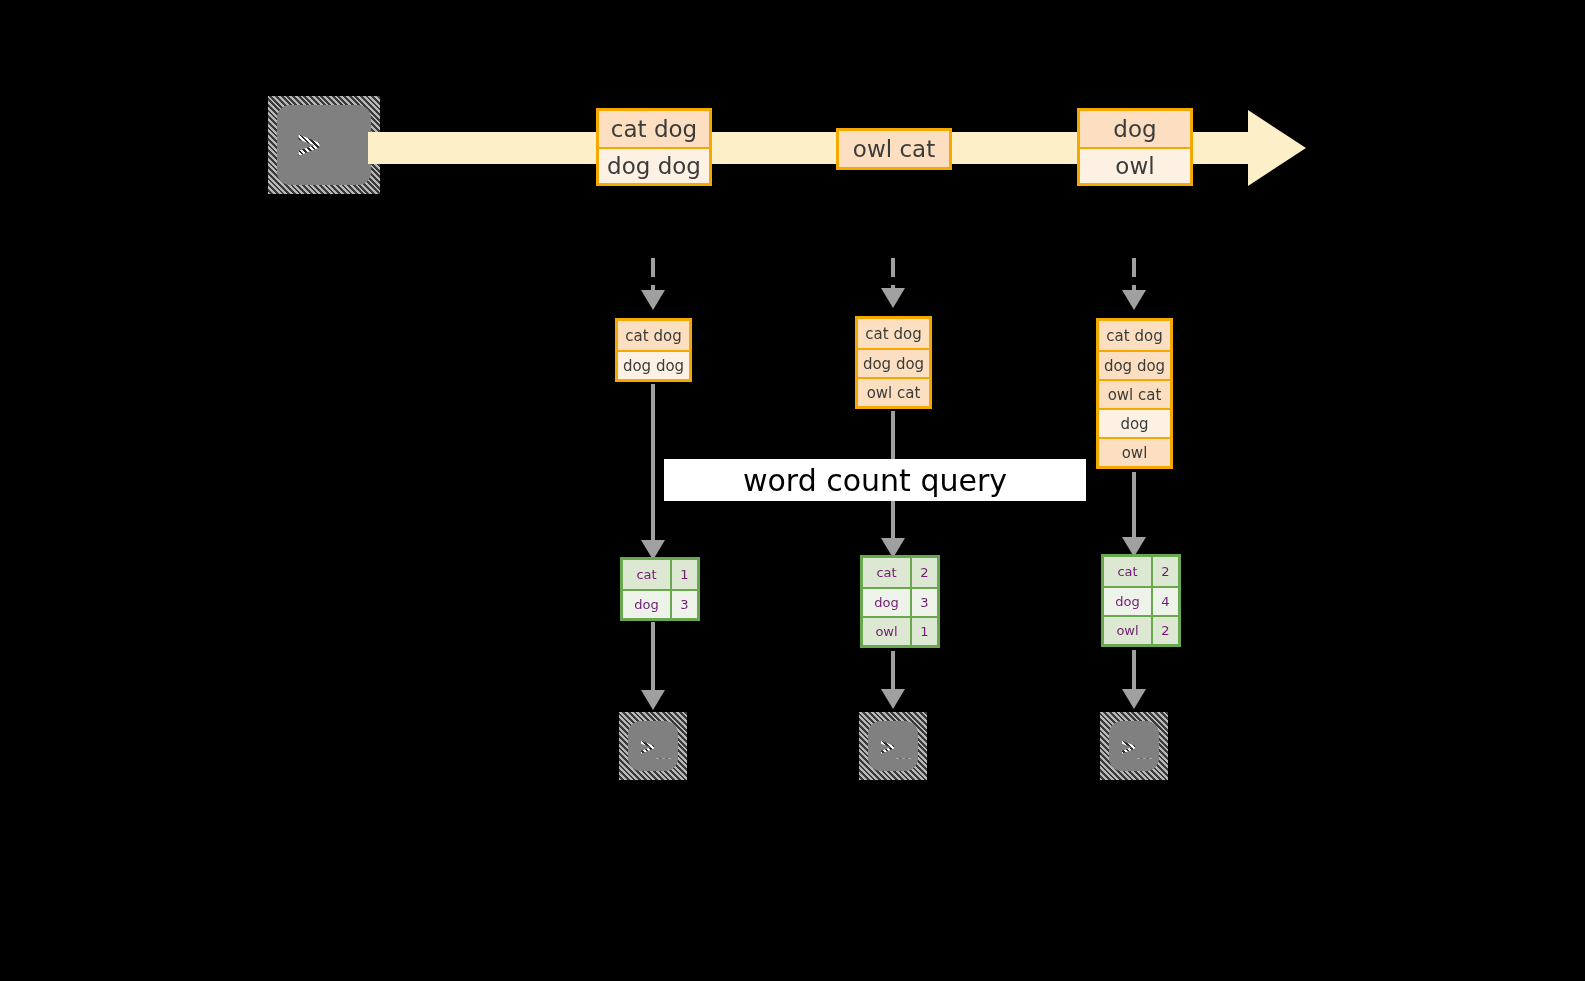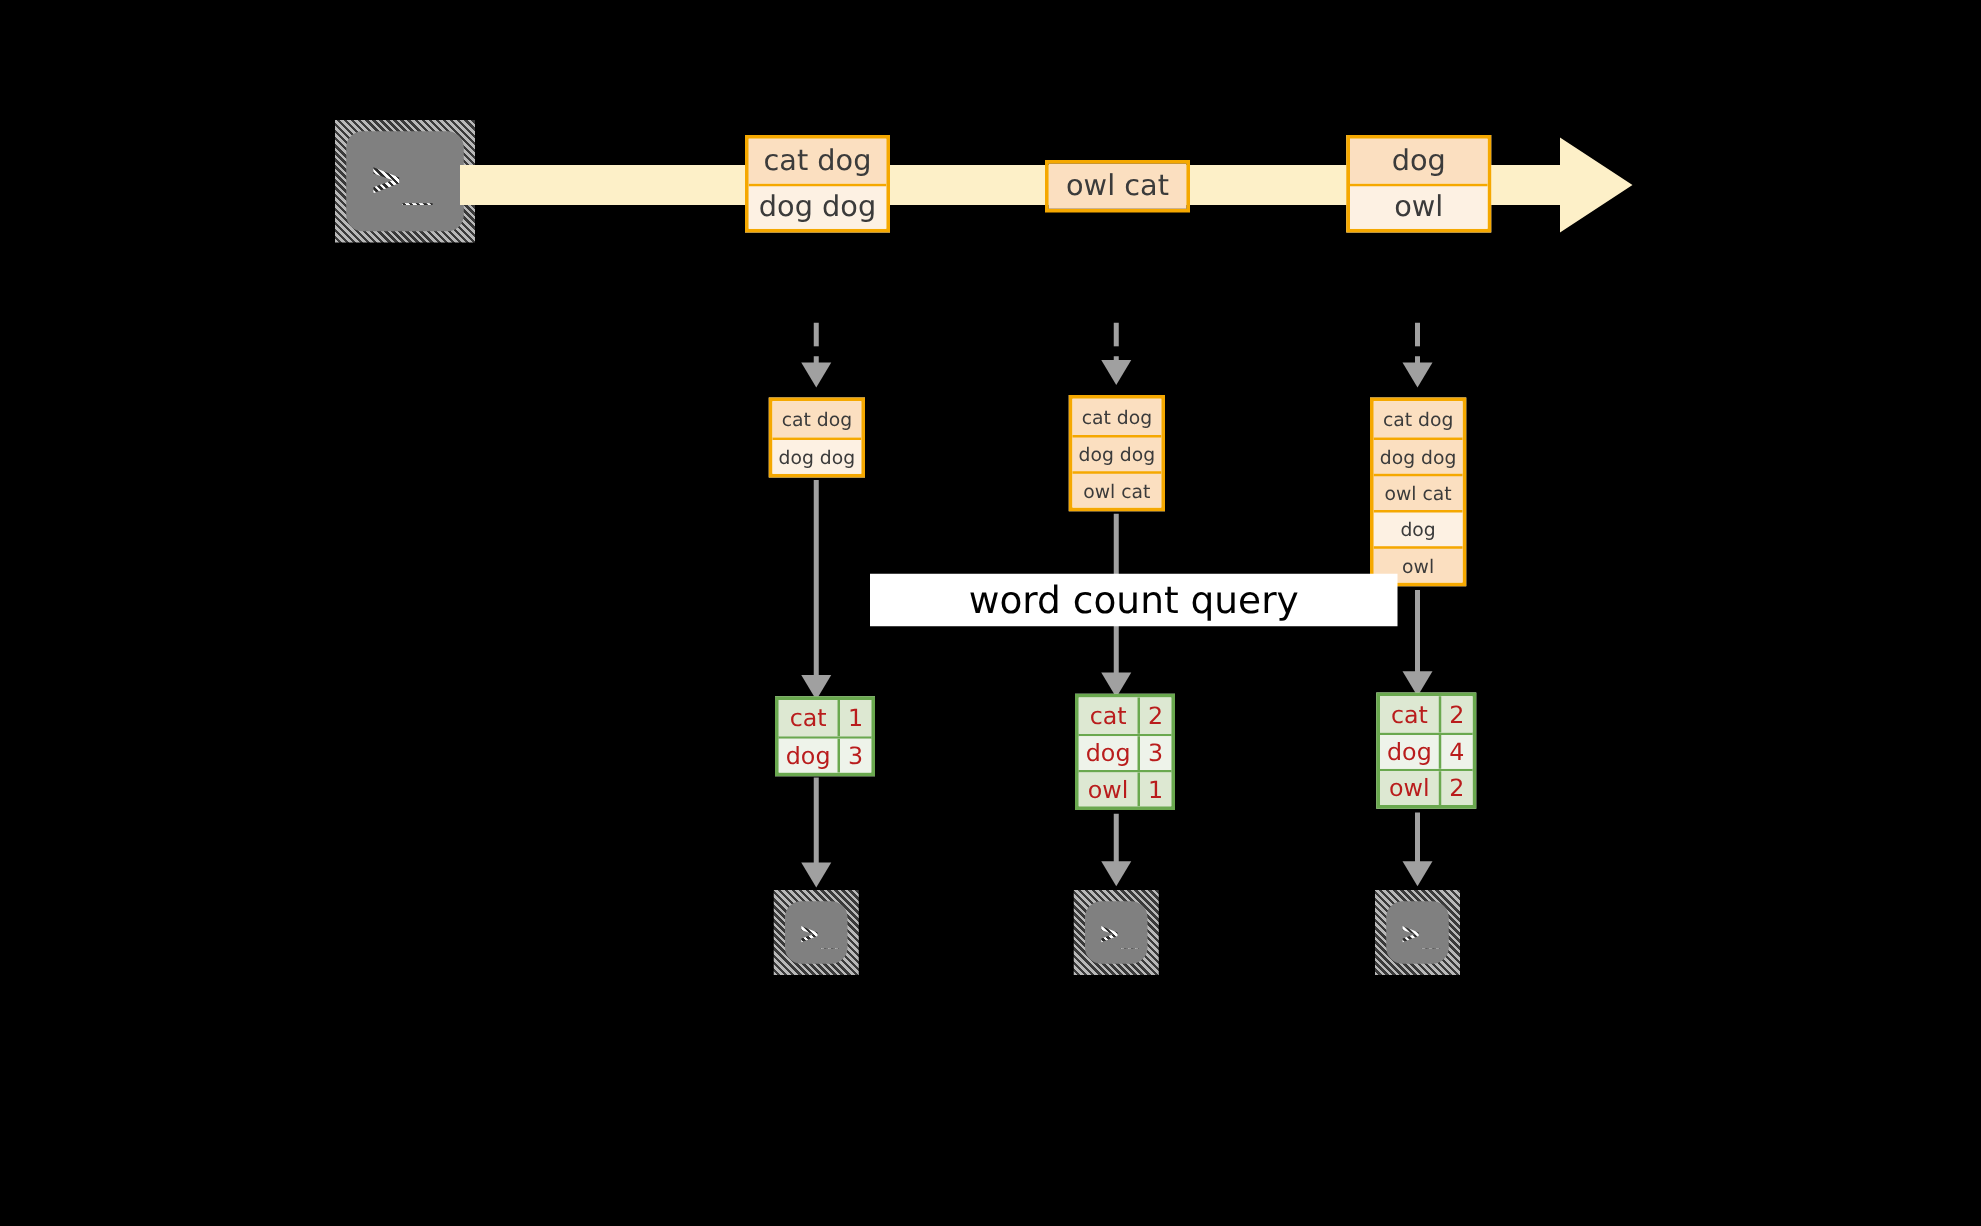--- a/index.html
+++ b/index.html
@@ -98,22 +98,22 @@
     display: flex;
     box-sizing: border-box;
     height: 29px;
   }
   .res-row + .res-row { border-top: 2px solid #6aa84f; }
   .res-cell {
     box-sizing: border-box;
     display: flex;
     align-items: center;
     justify-content: center;
-    font-size: 19px;
-    color: #b91c1c;
+    font-size: 13px;
+    color: #701a75;
   }
   .res-cell.word  { width: 47px; }
   .res-cell.count { width: 27px; border-left: 2px solid #6aa84f; }
   .res-row.dark  .res-cell { background: #dde8d2; }
   .res-row.light .res-cell { background: #eef3ea; }
 
   
   .v-line {
     position: absolute;
     background: #a0a0a0;
@@ -278,15 +278,15 @@
 
   <div class="v-line" style="left:1132px; top:650px; height:43px;"></div>
   <div class="v-head" style="left:1122px; top:689px;"></div>
 
   <div class="terminal small" style="left:1100px; top:712px; width:68px; height:68px;">
     <div class="terminal-inner">
       <span class="term-glyph">&gt;_</span>
     </div>
   </div>
 
-  <div class="query-label" style="left:696px; top:459px; width:422px; height:42px;">word count query</div>
+  <div class="query-label" style="left:664px; top:459px; width:422px; height:42px;">word count query</div>
 
 </div>
 
 </body></html>

